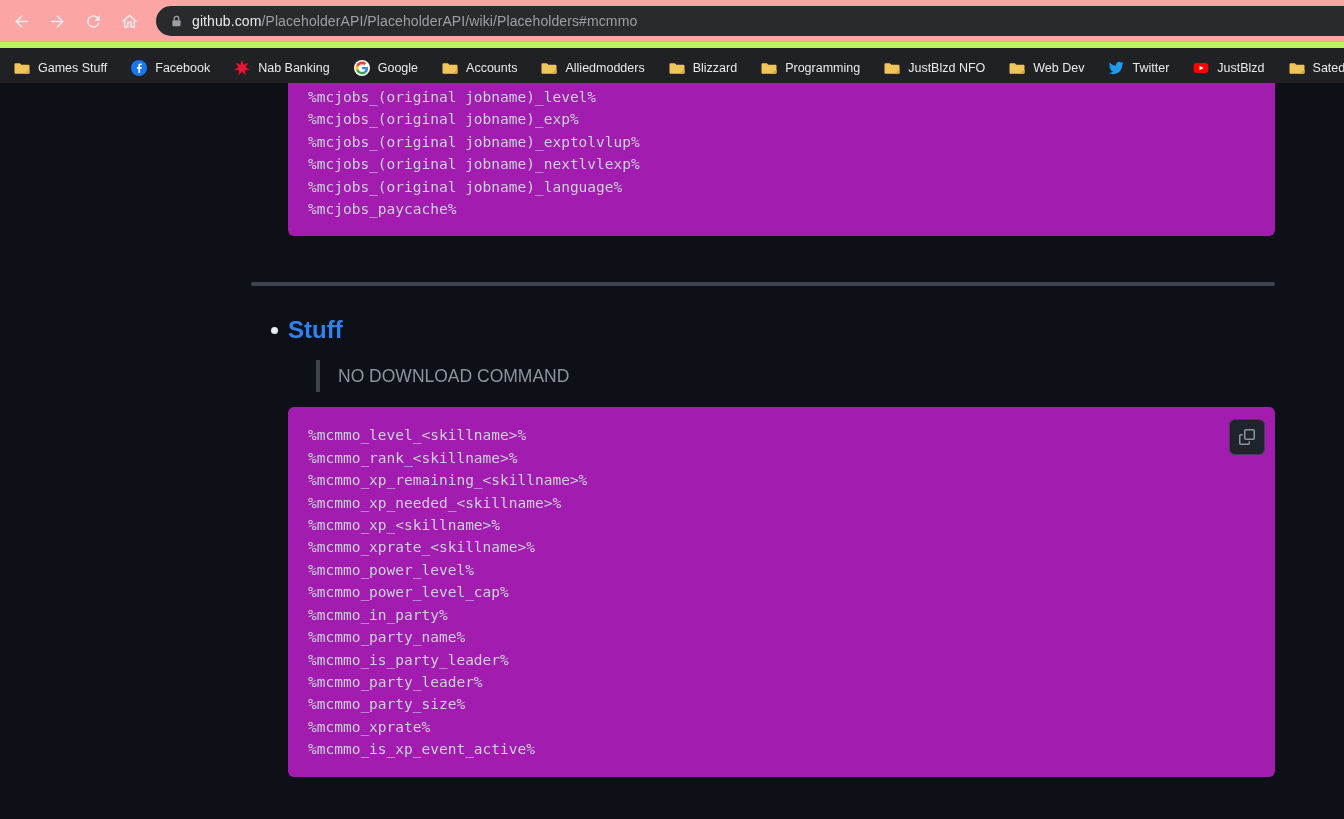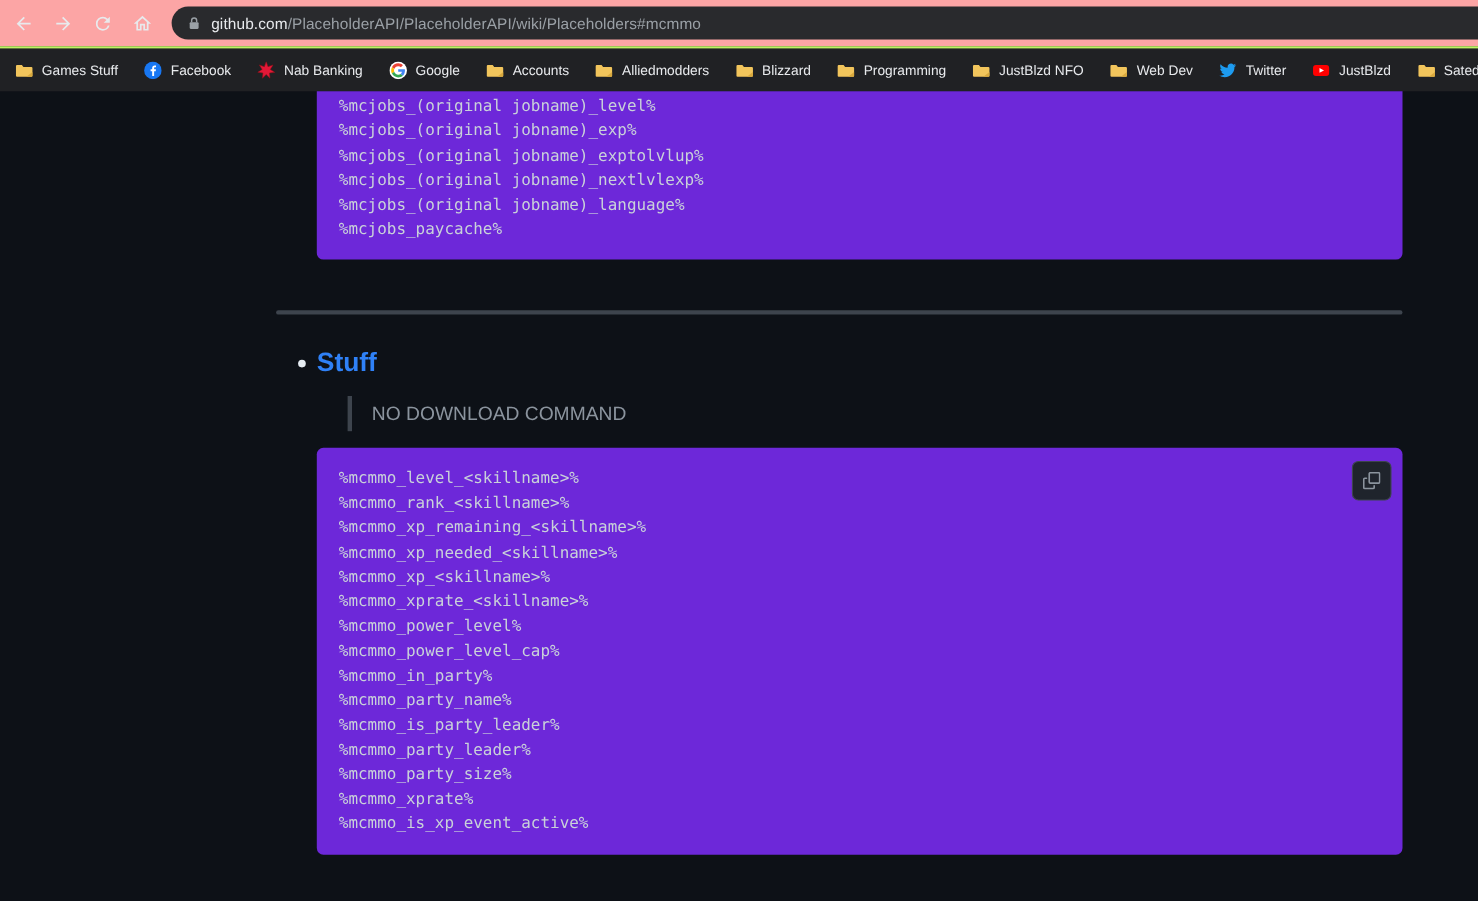--- a/index.html
+++ b/index.html
@@ -24,36 +24,36 @@
     background:#292a2d; border-radius:15px;
     display:flex; align-items:center; padding:0 14px;
   }
   .omnibox .lock { width:13px; height:14px; margin-right:9px; flex:none; }
   .url { font-size:14px; white-space:nowrap; letter-spacing:0.1px; }
   .url .host { color:#e8eaed; }
   .url .path { color:#9aa0a6; }
   
   .bookmarks-bar {
     position:absolute; top:42px; left:0; right:0; height:40px;
-    background:#202124; border-top:2px solid #bef264;
+    background:#202124; border-top:6px solid #bef264;
     display:flex; align-items:center; gap:24px;
     padding-left:14px; overflow:hidden; white-space:nowrap;
   }
   .bm {
     display:flex; align-items:center; gap:8px; flex:none;
     color:#e8eaed; font-size:12.5px; cursor:pointer;
   }
   .bm .ico { width:16px; height:16px; flex:none; display:flex; align-items:center; justify-content:center; }
   .bm .ico svg { width:16px; height:16px; }
   
   .page { position:absolute; top:83px; left:0; right:0; bottom:0; background:#0d1117; }
   .wiki { position:absolute; left:251px; width:1024px; top:0; }
   .indent { margin-left:37px; }
   pre.code {
-    background:#6d28d9; color:#c9d1d9; margin:0;
+    background:#a21caf; color:#c9d1d9; margin:0;
     font-family:"DejaVu Sans Mono", monospace;
     font-size:14.5px; line-height:22.4px;
     border-radius:6px; padding:16px 16px 16px 20px;
     overflow:hidden;
   }
   pre.code-top { border-radius:0 0 6px 6px; padding-top:3px; }
   hr.divider {
     border:0; height:4px; background:#3d444d; margin:46px 0 0 0; border-radius:2px;
   }
   .mc-item { margin-top:30px; padding-left:37px; position:relative; }

